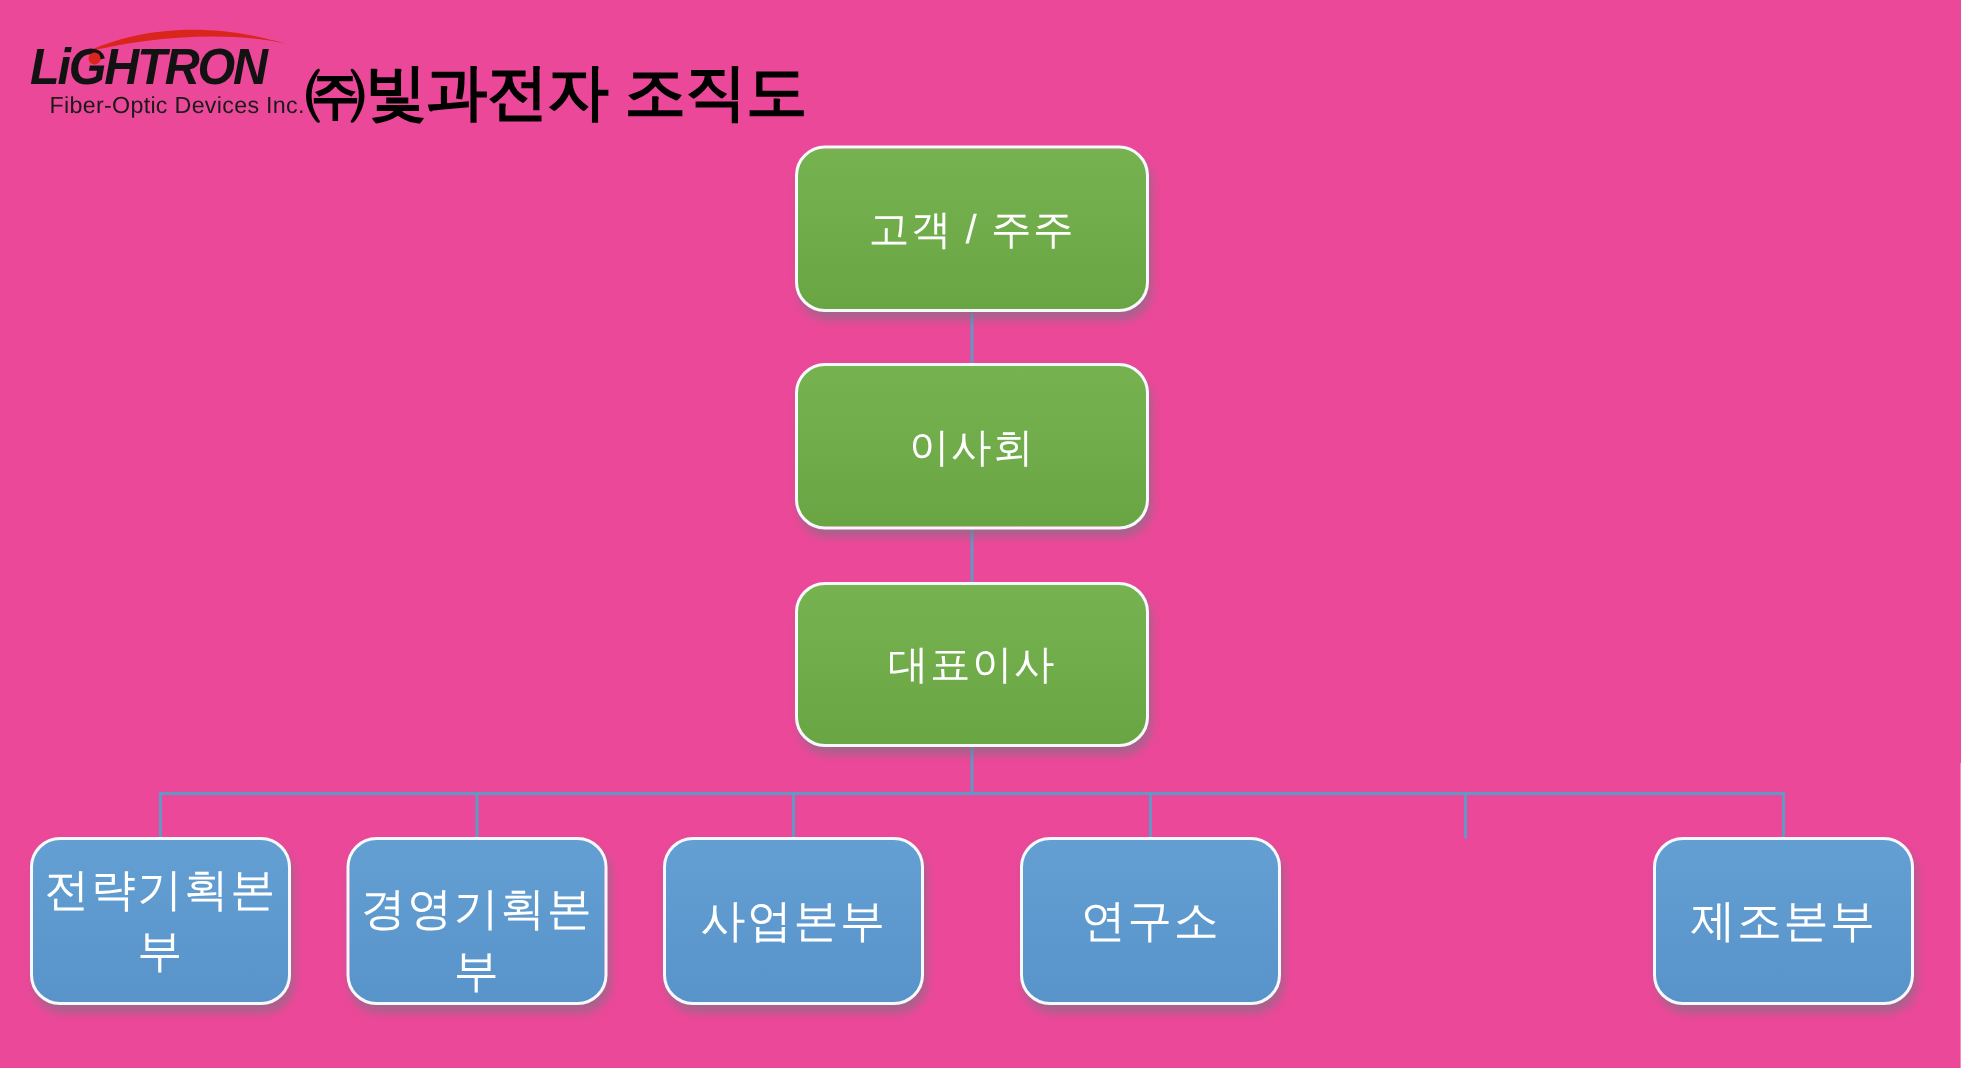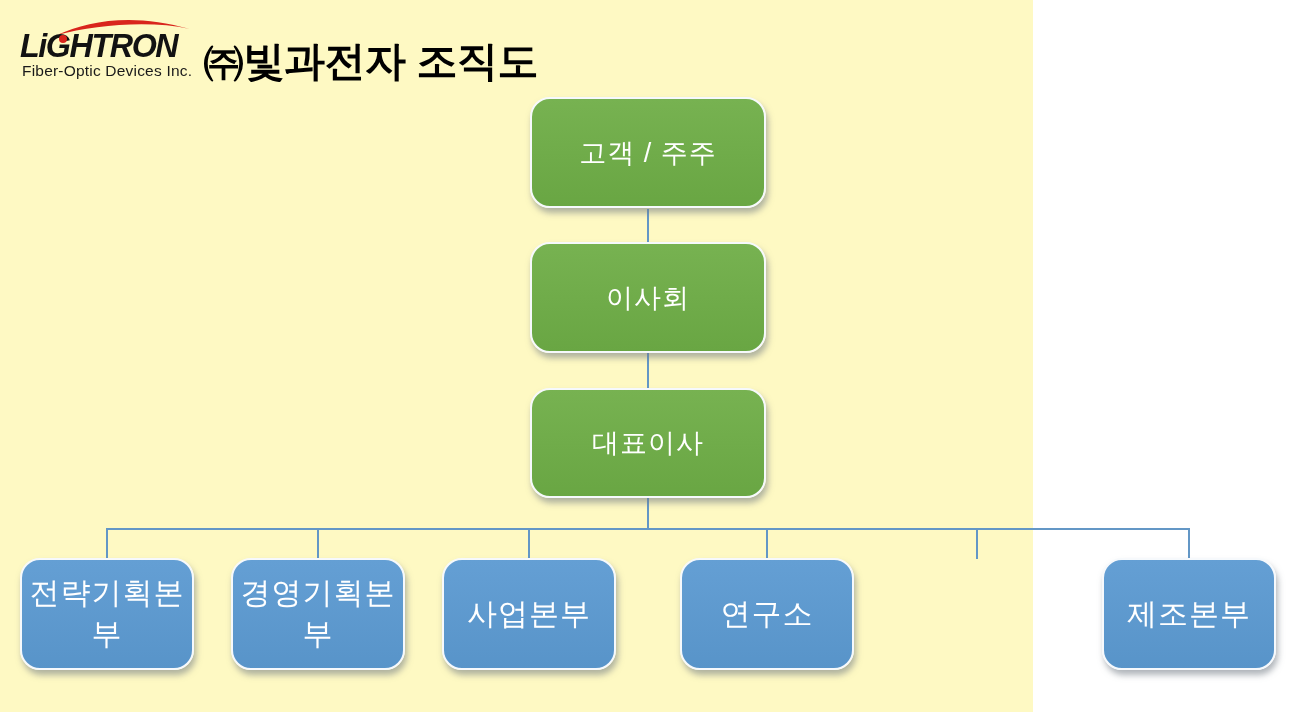--- a/index.html
+++ b/index.html
@@ -2,37 +2,37 @@
 <html lang="ko"><head>
 <meta charset="utf-8">
 <style>
   html, body { margin: 0; padding: 0; }
   body {
     width: 1307px; height: 712px;
     background: #ffffff;
     font-family: "Liberation Sans", "DejaVu Sans", sans-serif;
     overflow: hidden;
   }
-  .page { position: relative; width: 1033px; height: 712px; background: #fef9c3; }
+  .page { position: relative; width: 1307px; height: 712px; background: #ec4899; }
 
   
   .logo { position: absolute; left: 20px; top: 12px; width: 200px; height: 72px; }
   .logo-swoosh { position: absolute; left: 37px; top: 4px; width: 134px; height: 20px; }
   .logo-brand {
     position: absolute; left: 0; top: 16px;
     font-size: 34px; line-height: 1; font-weight: bold; font-style: italic;
     letter-spacing: -1.5px; color: #121212; white-space: nowrap;
     transform: scaleX(0.95); transform-origin: left;
   }
   .logo-dot {
     position: absolute; left: 39px; top: 23px; width: 8px; height: 8px;
     border-radius: 50%; background: #d9251c;
   }
   .logo-tagline {
-    position: absolute; left: 2px; top: 50px;
+    position: absolute; left: 13px; top: 50px;
     font-size: 15.5px; color: #1a1a1a; white-space: nowrap; letter-spacing: 0.2px;
   }
 
   
   .title {
     position: absolute; left: 203px; top: 34px;
     font-size: 41px; font-weight: bold; color: #000000;
     letter-spacing: -0.5px; white-space: nowrap;
   }
 
@@ -54,21 +54,21 @@
   .chain-0 { top: 97px; }
   .chain-1 { top: 242px; }
   .chain-2 { top: 388px; height: 110px; }
 
   .dept-node {
     top: 558px; width: 174px; height: 112px;
     background: linear-gradient(180deg, #649fd4 0%, #5894c9 100%);
     font-size: 30px; letter-spacing: 1px;
   }
   .dept-0 { left: 20px; }
-  .dept-1 { left: 231px; }
+  .dept-1 { left: 231px; align-items: flex-end; }
   .dept-2 { left: 442px; }
   .dept-3 { left: 680px; }
   .dept-4 { left: 890px; }
   .dept-5 { left: 1102px; }
 
   
   .vline { position: absolute; width: 2px; background: #6397c6; }
   .hline { position: absolute; height: 2px; background: #6397c6; }
   .v-chain-0 { left: 647px; top: 209px; height: 34px; }
   .v-chain-1 { left: 647px; top: 353px; height: 36px; }

